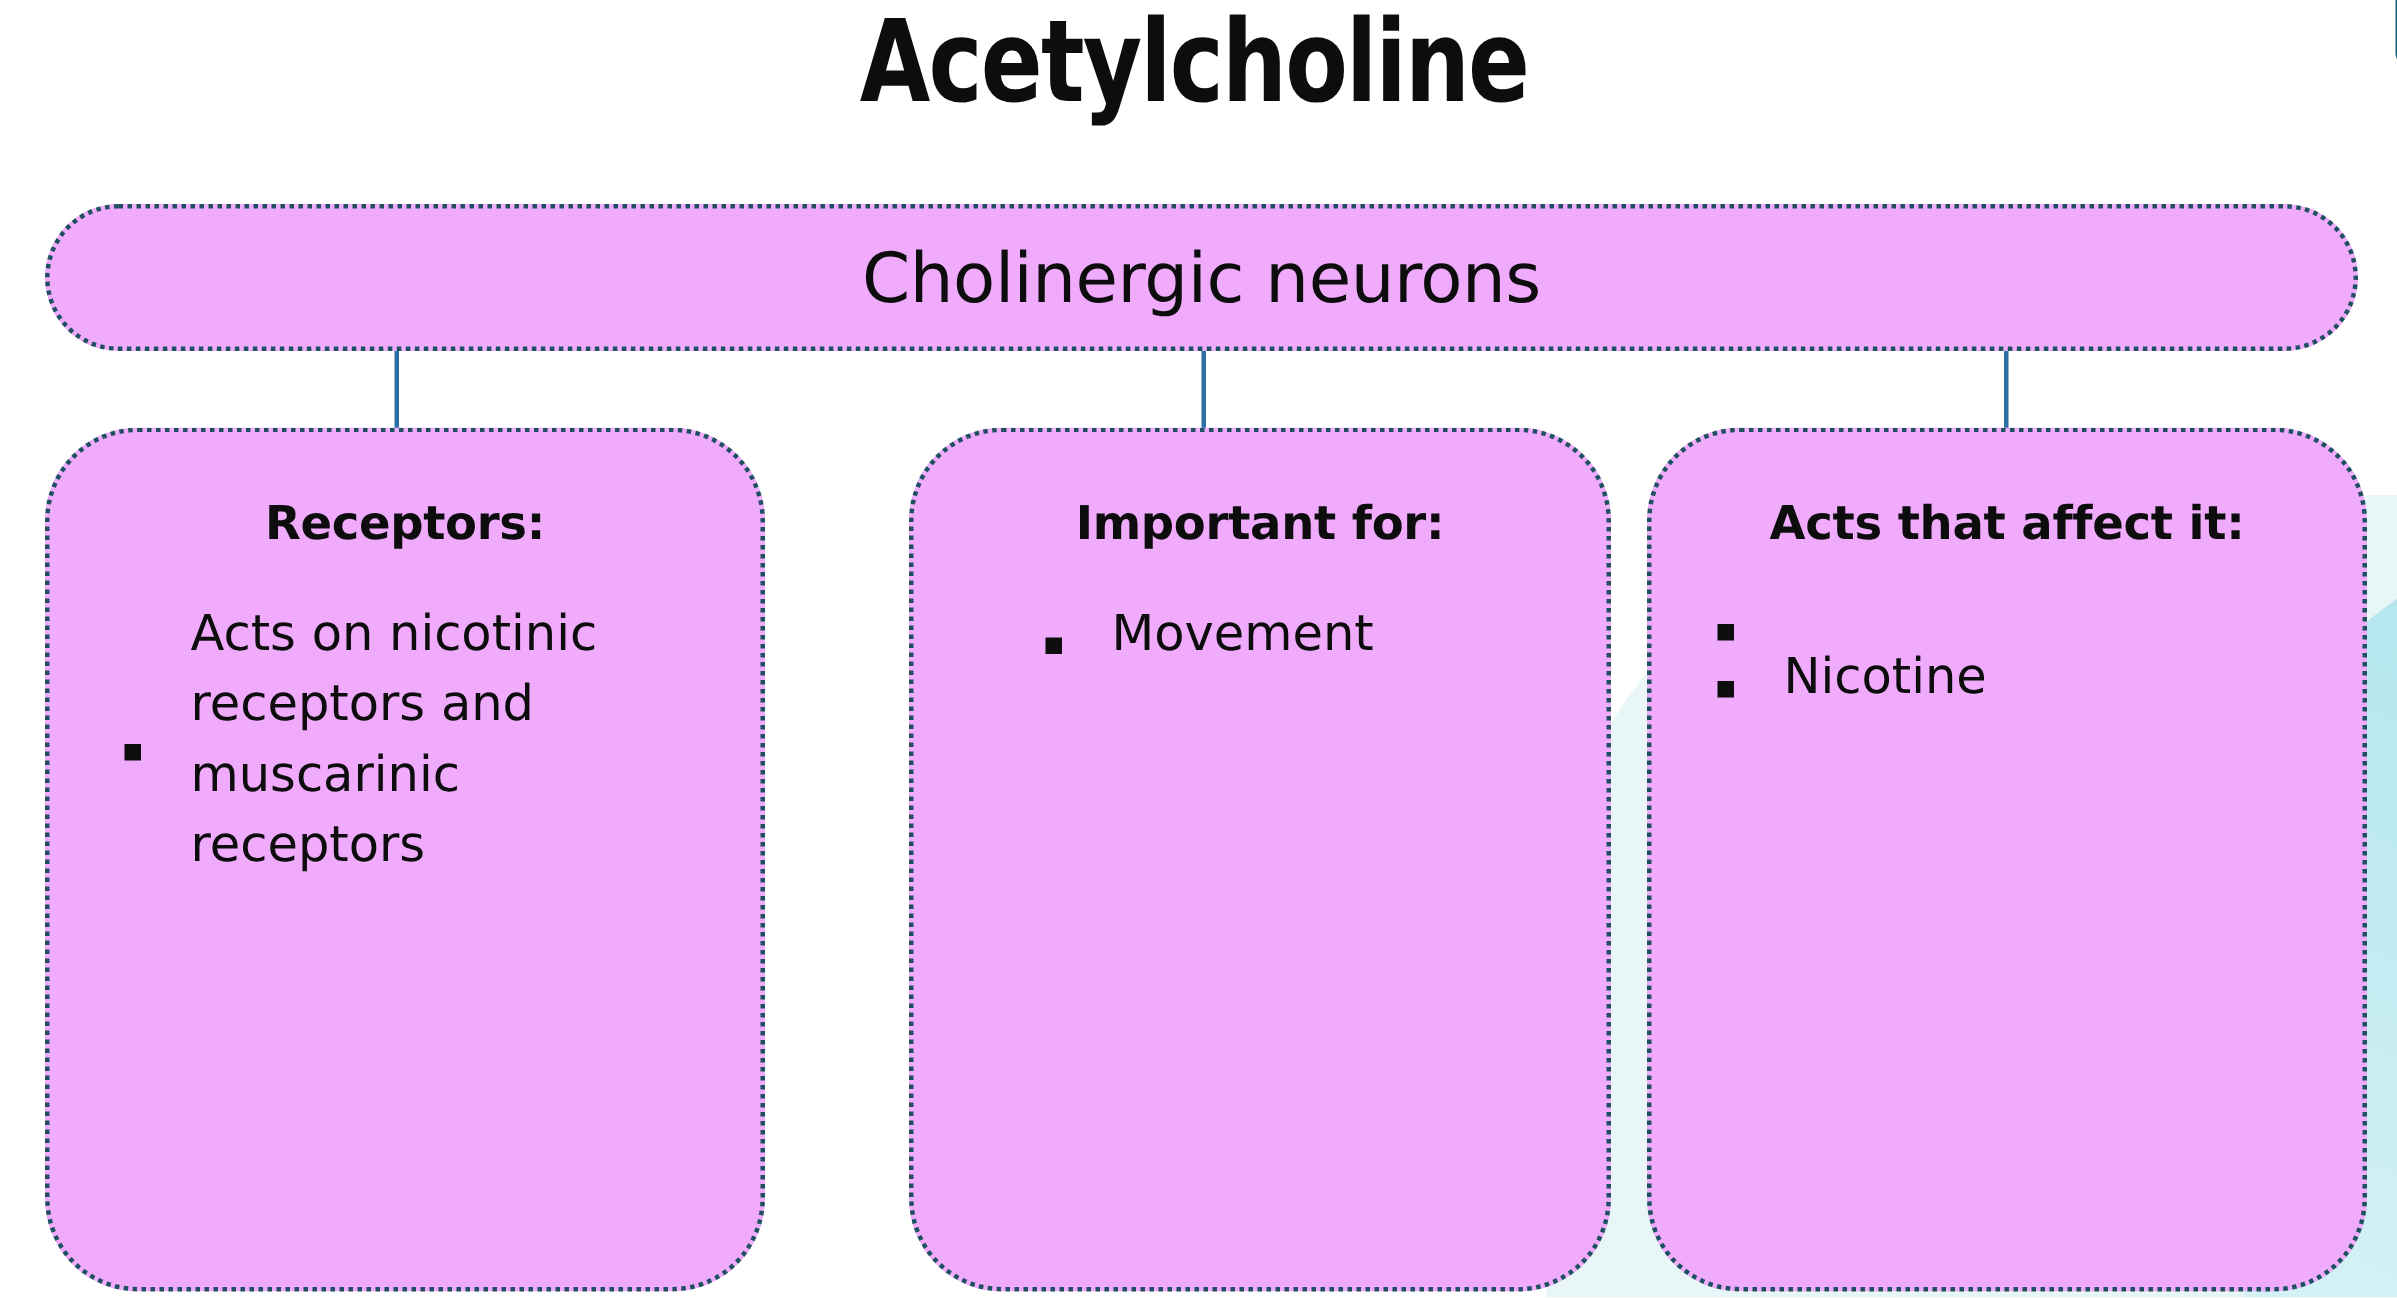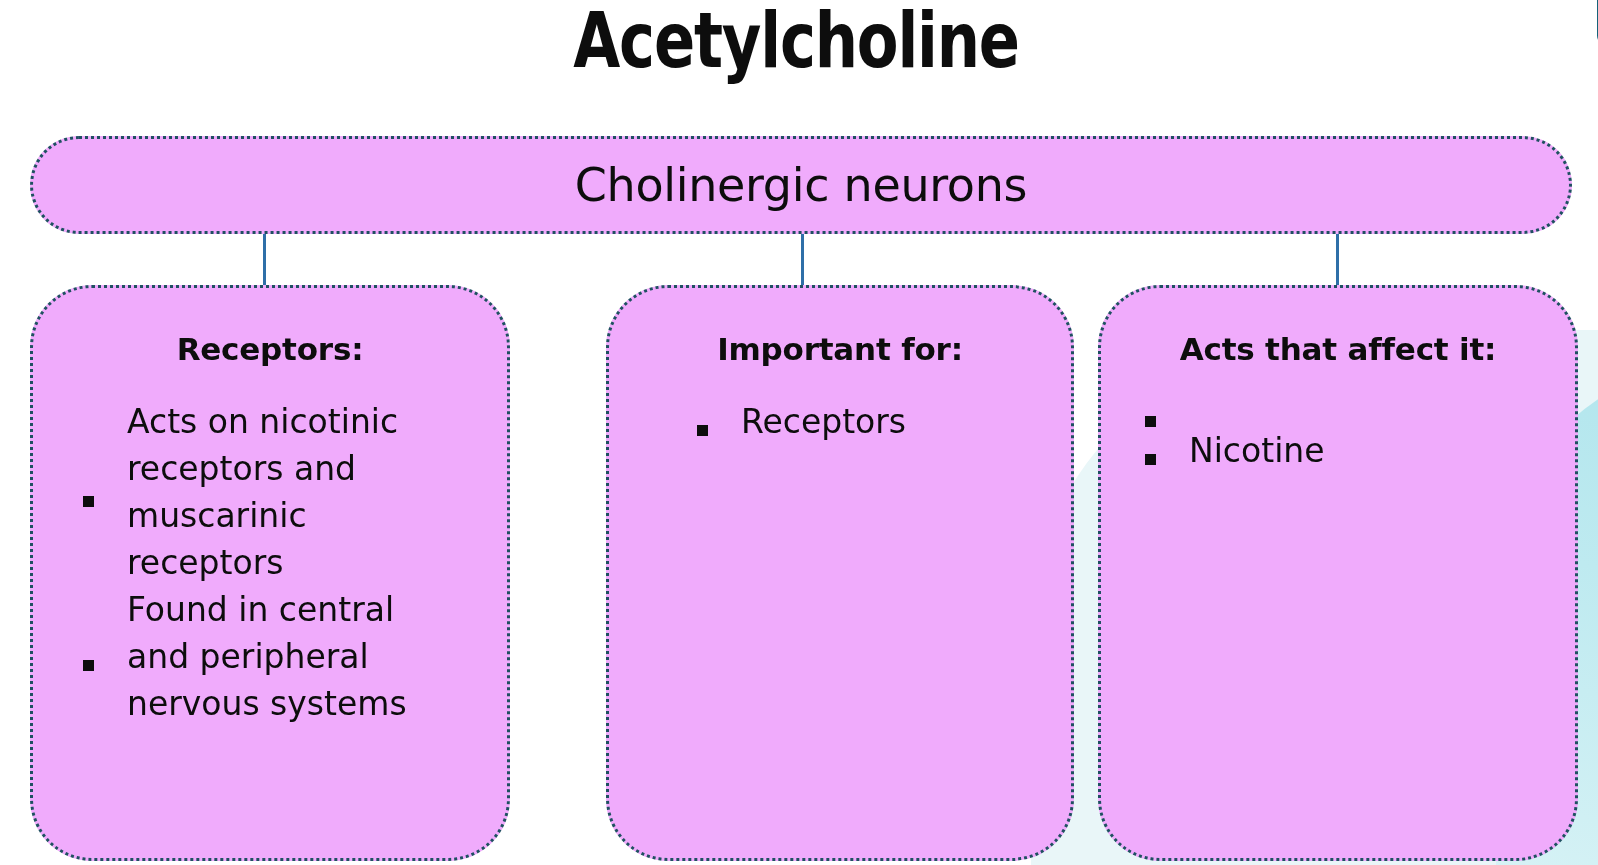--- a/index.html
+++ b/index.html
@@ -192,33 +192,29 @@
   <div id="connector-1" class="connector"></div>
   <div id="connector-2" class="connector"></div>
 
   <div id="card-0" class="dotbox card">
     <div class="card-heading">Receptors:</div>
     <ul class="card-list">
       <li>
         <span class="bullet-sq"></span>
         <span class="li-text">Acts on nicotinic receptors and muscarinic receptors</span>
       </li>
-      <li>
-        <span class="bullet-sq"></span>
-        <span class="li-text">Found in central and peripheral nervous systems</span>
-      </li>
     </ul>
   </div>
 
   <div id="card-1" class="dotbox card">
     <div class="card-heading">Important for:</div>
     <ul class="card-list">
       <li>
         <span class="bullet-sq"></span>
-        <span class="li-text">Receptors</span>
+        <span class="li-text">Movement</span>
       </li>
     </ul>
   </div>
 
   <div id="card-2" class="dotbox card">
     <div class="card-heading">Acts that affect it:</div>
     <ul class="card-list">
       <li>
         <span class="bullet-sq"></span>
       </li>

